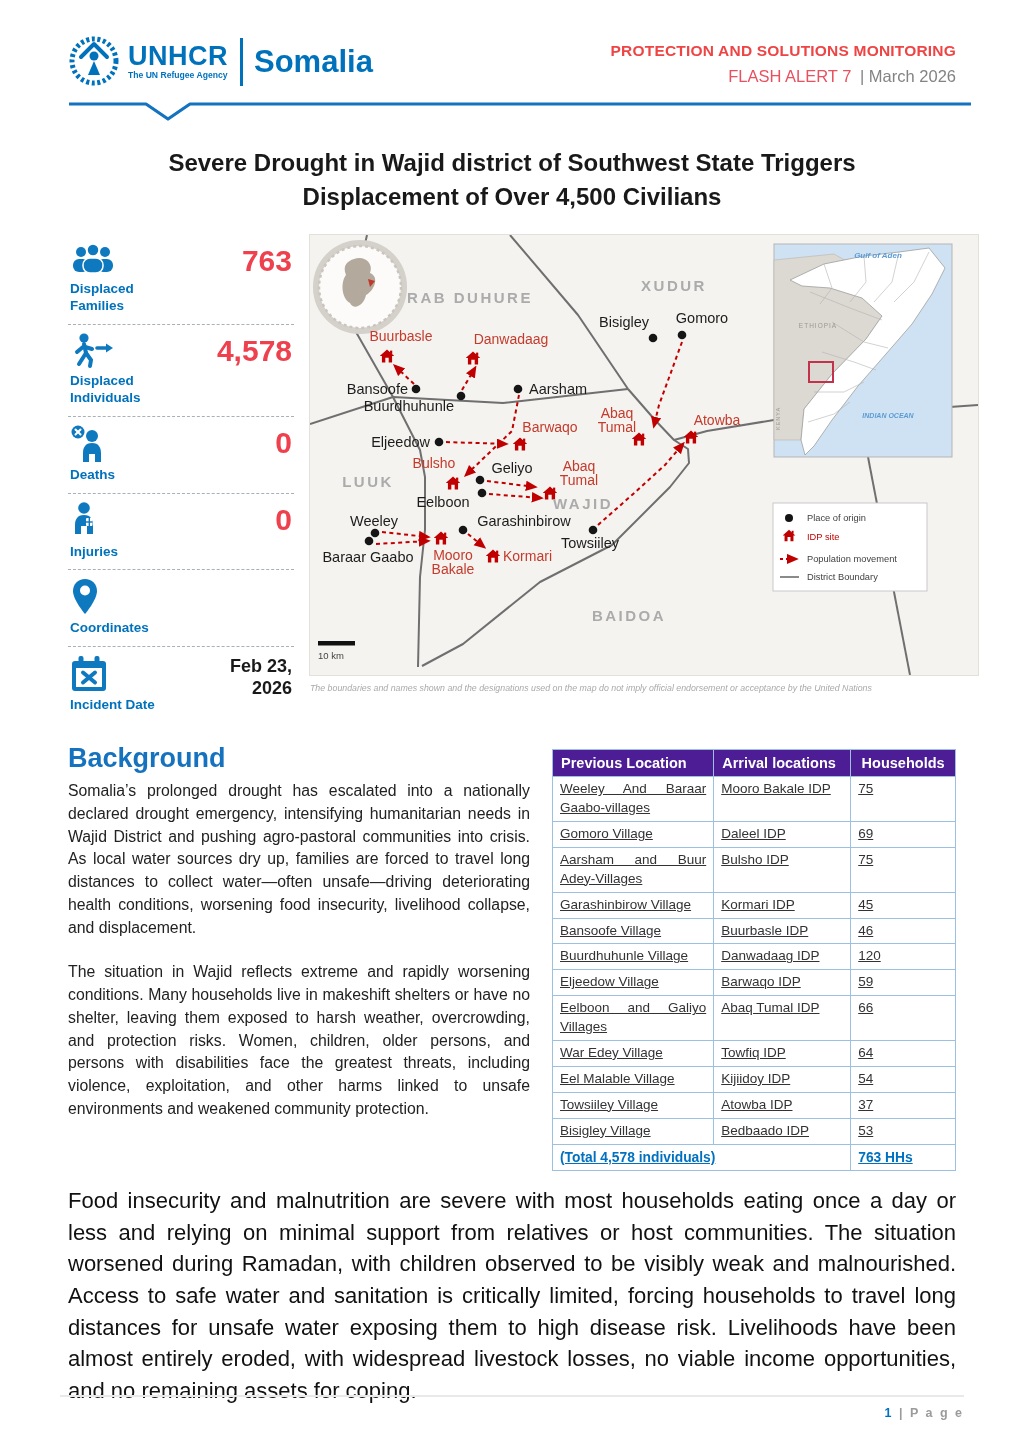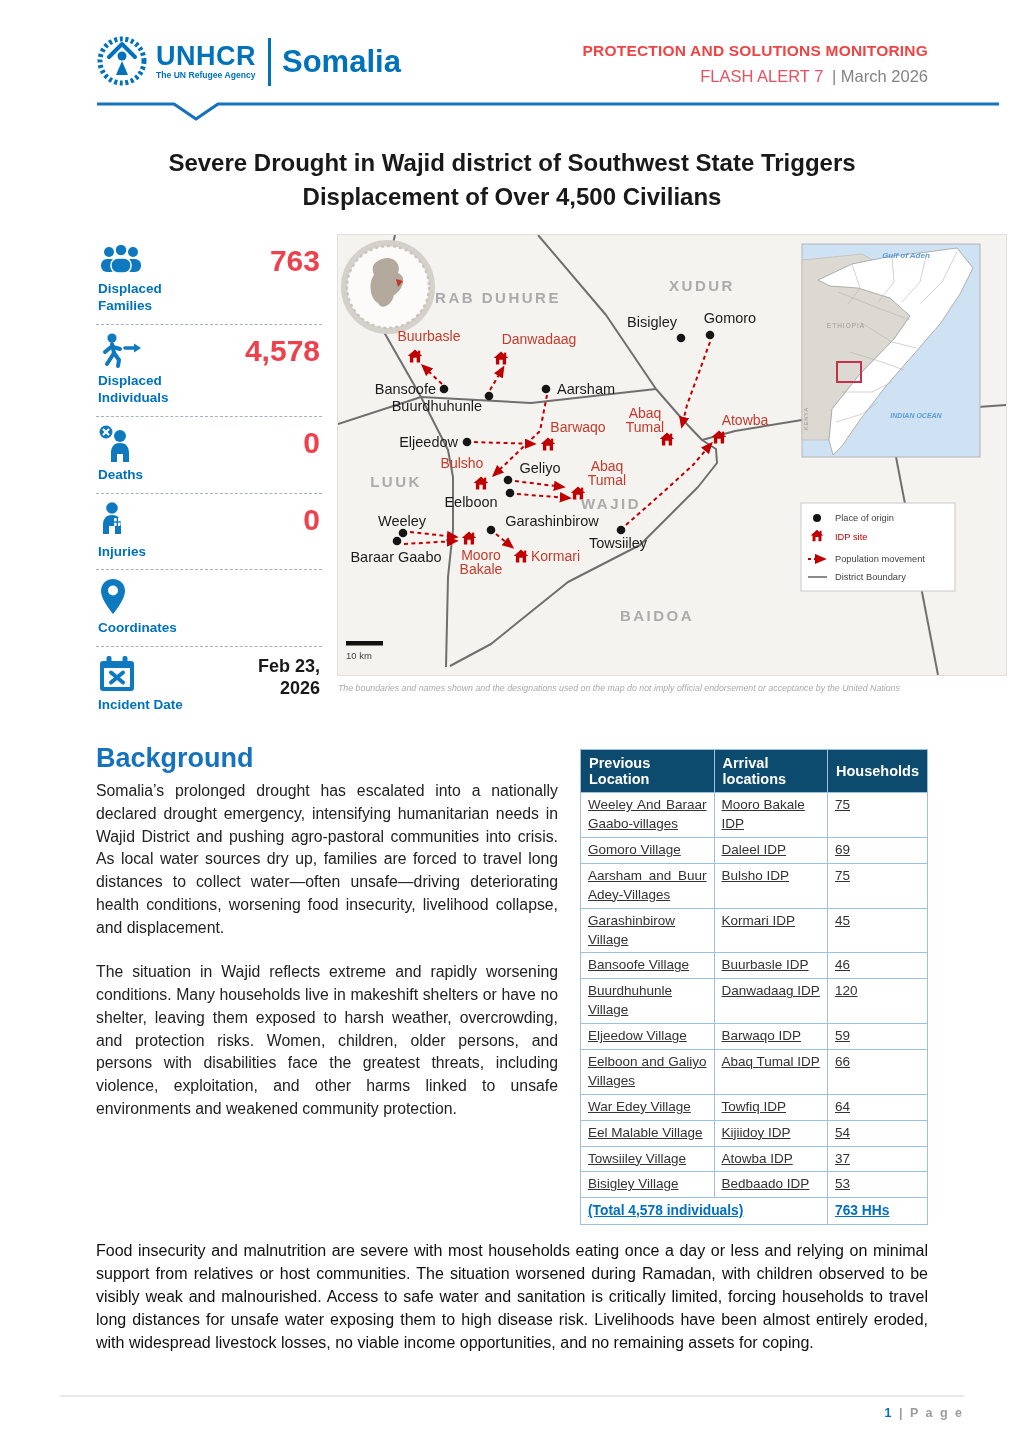--- a/index.html
+++ b/index.html
@@ -1,17 +1,17 @@
 <!DOCTYPE html>
 <html><head>
 <meta charset="utf-8">
 <style>
   html,body{margin:0;padding:0;background:#fff;}
   .page{width:1024px;height:1449px;position:relative;background:#fff;overflow:hidden;
-        box-sizing:border-box;padding:34px 96px 0;color:#1a1a1a;
+        box-sizing:border-box;padding:34px 68px 0;color:#1a1a1a;
         font-family:"Liberation Sans",sans-serif;}
   
   .hdr{display:flex;justify-content:space-between;align-items:flex-start;}
   .logo{display:flex;align-items:center;}
   .wordmark{margin-left:8px;}
   .wordmark .big{font-size:27px;font-weight:800;color:#0072bc;letter-spacing:.5px;line-height:.95;}
   .wordmark .tag{font-size:8.6px;font-weight:700;color:#0072bc;margin-top:1px;}
   .vbar{width:3px;height:48px;background:#0072bc;margin:0 11px 0 12px;}
   .country{font-size:31px;color:#0072bc;font-weight:600;}
   .meta{text-align:right;margin-top:8px;}
@@ -48,29 +48,29 @@
   .lg.red{fill:#c00000;}
   .scale-txt{font-size:9.5px;fill:#444;}
   
   .bgrow{display:flex;gap:22px;margin-top:16px;}
   .textcol{width:462px;flex:none;}
   .bg-head{color:#1572be;font-size:27px;font-weight:800;margin:4px 0 6px;}
   .textcol p{font-size:15.8px;line-height:1.44;text-align:justify;margin:0 0 22px;color:#222;}
   
   .tablecol{flex:1;}
   table{width:100%;border-collapse:collapse;margin-top:10px;}
-  th{background:#0c4a6e;color:#fff;font-size:14.5px;font-weight:700;text-align:left;
+  th{background:#4c1d95;color:#fff;font-size:14.5px;font-weight:700;text-align:left;
      padding:5px 8px;border:1px solid #9cc0e0;}
   th.num{text-align:center;}
   td{border:1px solid #9cc0e0;font-size:13.5px;padding:3px 7px;vertical-align:top;line-height:1.4;color:#333;text-decoration:underline;}
   td.c0{text-align:justify;}
   td.num{}
   tr.total td{color:#0070c0;font-weight:800;font-size:13.8px;}
   
-  .fullp{font-size:16px;line-height:1.44;text-align:justify;margin-top:14px;color:#111;}
+  .fullp{font-size:22px;line-height:1.44;text-align:justify;margin-top:14px;color:#111;}
   
   .footer{position:absolute;left:60px;right:60px;bottom:29px;}
   .footer-line{border-top:2px solid #e9e9e9;margin-bottom:9px;}
   .footer-text{text-align:right;font-size:12.5px;color:#9b9b9b;letter-spacing:2px;font-weight:600;}
   .pg-num{color:#0070c0;font-weight:800;}
 </style>
 </head>
 <body>
 
 <div class="page">

